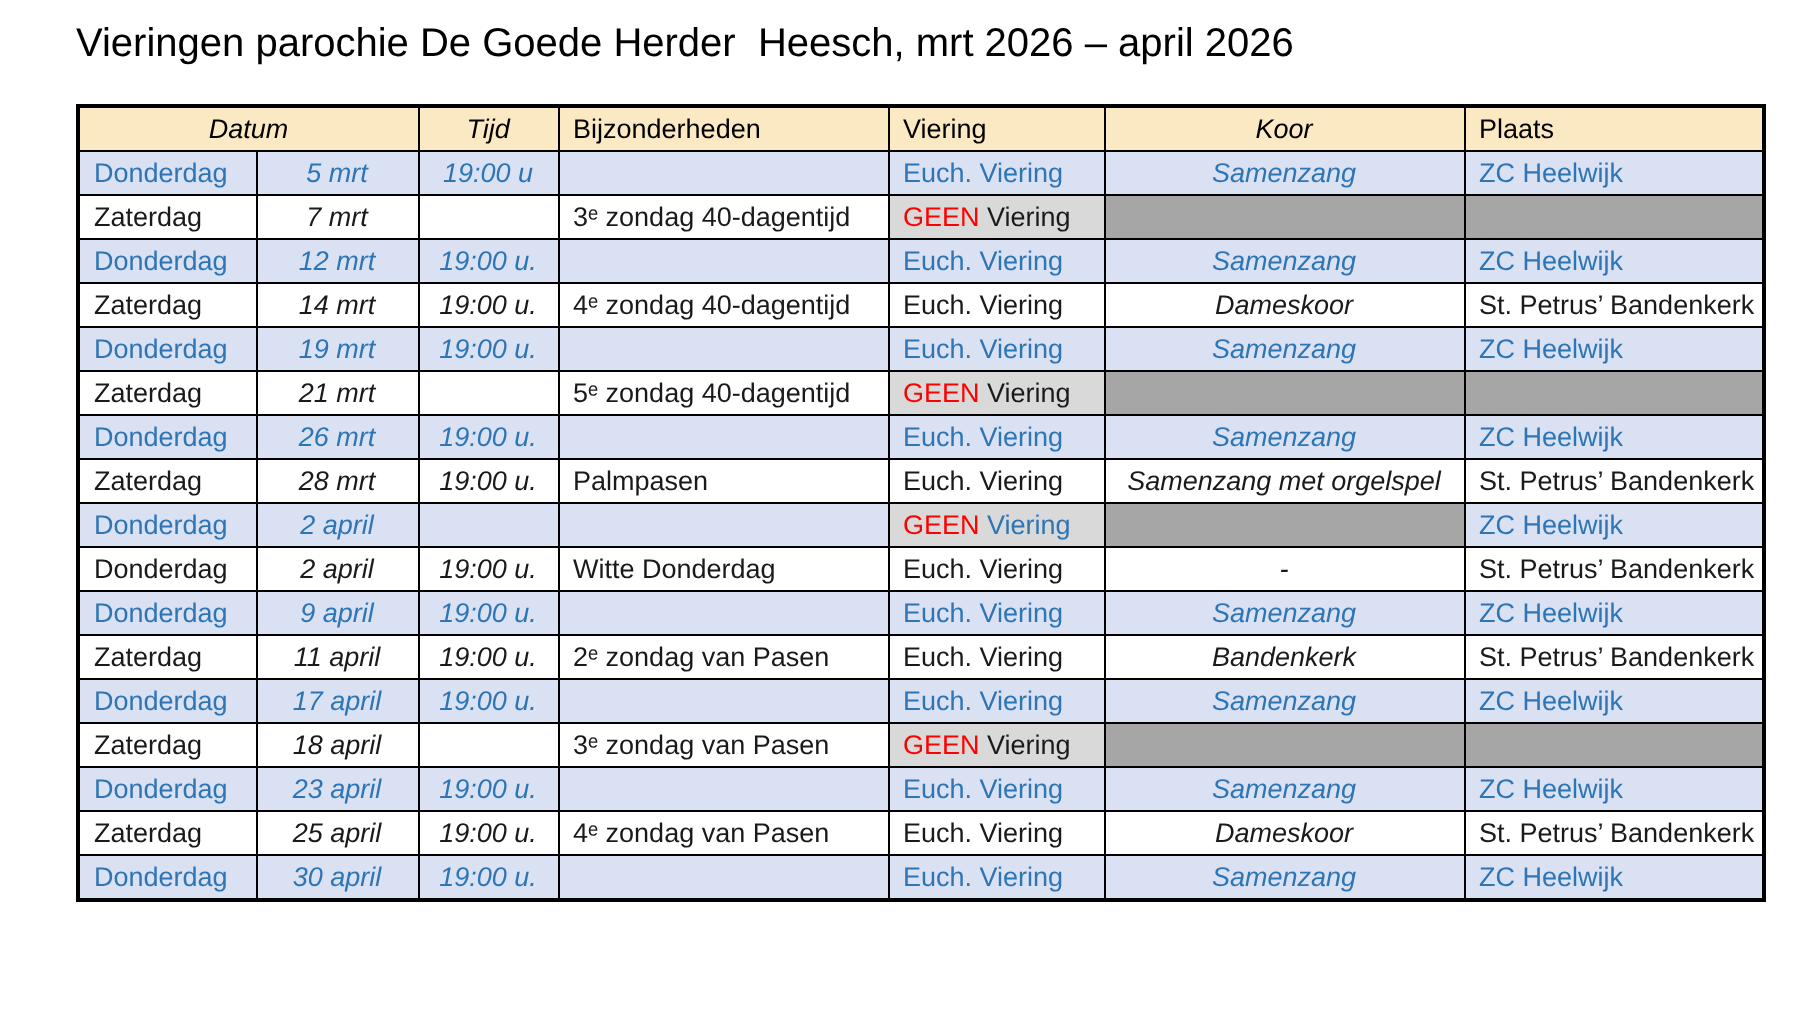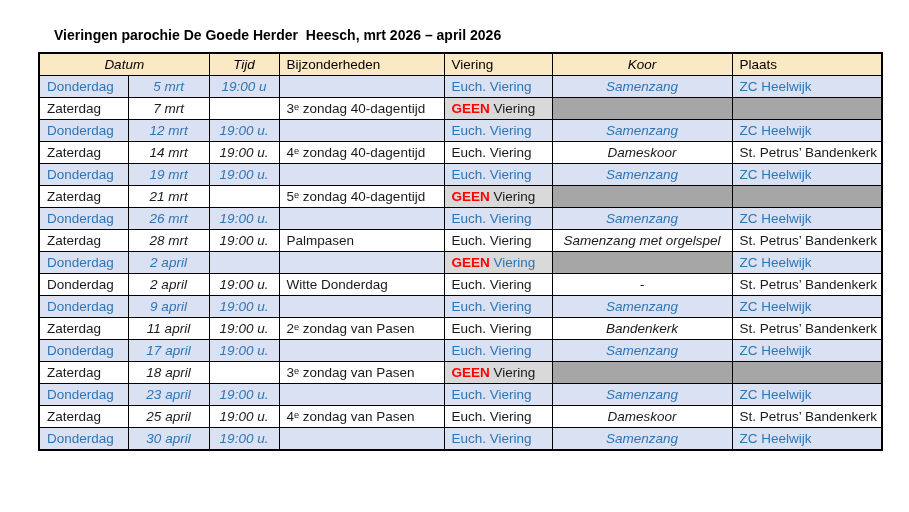--- a/index.html
+++ b/index.html
@@ -14,22 +14,22 @@
   }
   *{box-sizing:border-box;}
   html,body{margin:0;padding:0;}
   body{
     width:909px;height:512px;background:#ffffff;
     font-family:"Liberation Sans","DejaVu Sans",sans-serif;
     color:var(--text);
   }
   .page{position:relative;width:909px;height:512px;overflow:hidden;}
   .doc-title{
-    position:absolute;left:38px;top:11px;margin:16px;
-    font-size:14px;font-weight:bold;color:#000;
+    position:absolute;left:38px;top:11px;margin:0;
+    font-size:20px;font-weight:normal;color:#000;
     white-space:pre;letter-spacing:0px;
   }
   table.schedule{
     position:absolute;left:38px;top:52px;width:843px;
     border-collapse:collapse;table-layout:fixed;
     border:2px solid var(--border);
   }
   .schedule th,.schedule td{
     border:1px solid var(--border);
     height:21px;line-height:21px;
@@ -40,21 +40,21 @@
   }
   .schedule thead th{
     background:var(--header-bg);
     font-weight:normal;color:#000;
   }
   .center{text-align:center !important;padding:0 2px;font-style:italic;}
   tr.row-white td{background:#ffffff;color:var(--text);}
   tr.row-blue td{background:var(--blue-bg);color:var(--blue-text);}
   td.geen-cell{background:var(--geen-bg) !important;}
   td.gray-cell{background:var(--gray-bg) !important;}
-  .geen-label{color:var(--geen-red);font-weight:bold;}
+  .geen-label{color:var(--geen-red);font-weight:normal;}
 </style>
 </head>
 <body>
 
 <div class="page">
   <h1 class="doc-title">Vieringen parochie De Goede Herder  Heesch, mrt 2026 – april 2026</h1>
 
   <table class="schedule">
     <colgroup>
       <col style="width:89px">

